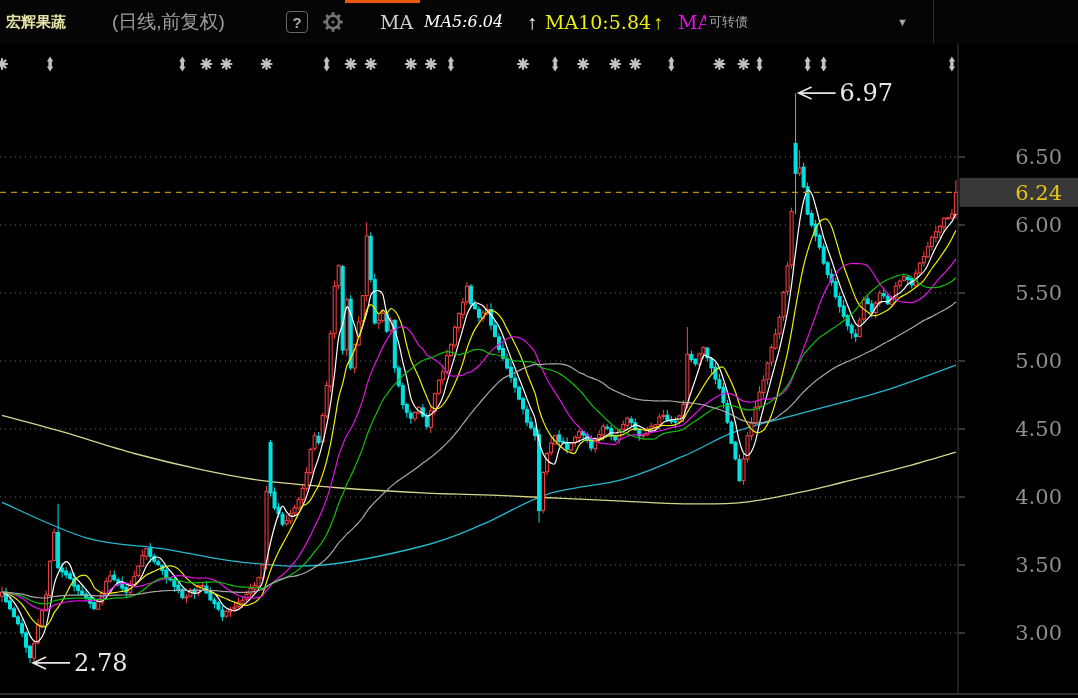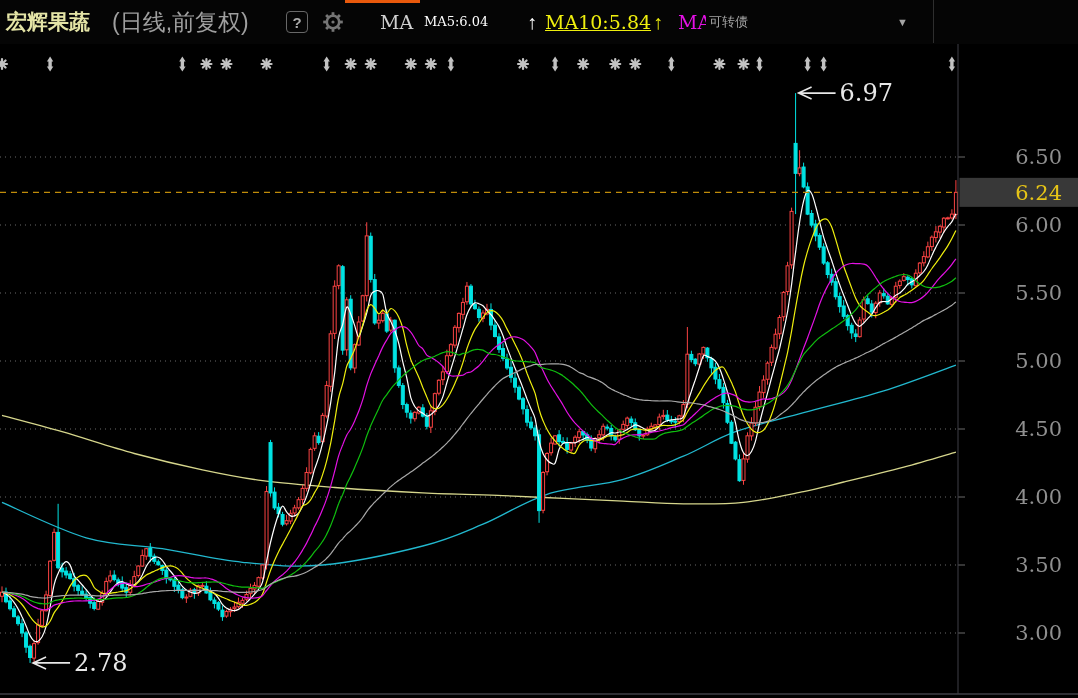--- a/index.html
+++ b/index.html
@@ -2,30 +2,30 @@
 <html><head>
 <meta charset="utf-8">
 <style>
   html,body{margin:0;padding:0;background:#000;}
   .app{position:relative;width:1078px;height:698px;background:#000;overflow:hidden;
        font-family:"Liberation Sans",sans-serif;}
   .header{position:absolute;left:0;top:0;width:1078px;height:44px;background:#050505;
           border-bottom:1px solid #2b2b2b;}
   .header .item{position:absolute;top:0;height:44px;line-height:44px;white-space:nowrap;}
   .accent-bar{position:absolute;top:0;height:3px;background:#e8590c;}
-  .title{left:6px;color:#e4e4a6;font-size:21px;font-weight:bold;}
-  .subtitle{left:112px;color:#9f9f9f;font-size:23px;}
+  .title{left:6px;color:#e4e4a6;font-size:15px;font-weight:bold;}
+  .subtitle{left:112px;color:#9f9f9f;font-size:19px;}
   .help-btn{left:286px;top:11px;width:22px;height:22px;line-height:22px;border:1px solid #686868;
             border-radius:4px;color:#ababab;font-size:15px;font-weight:bold;text-align:center;
             background:transparent;padding:0;cursor:pointer;position:absolute;}
   .gear{left:322px;top:11px;position:absolute;width:22px;height:22px;cursor:pointer;}
   .ma-prefix{left:380px;color:#cfcfcf;font-size:19px;font-family:"DejaVu Serif",serif;}
-  .ma5{left:424px;color:#ffffff;font-size:13px;font-family:"DejaVu Serif",serif;}
+  .ma5{left:424px;color:#ffffff;font-size:16px;font-family:"DejaVu Serif",serif;font-style:italic;}
   .arr-w{left:527px;color:#ffffff;font-size:20px;}
-  .ma10{left:545px;color:#efef0e;font-size:19px;font-family:"DejaVu Serif",serif;text-decoration:underline;}
+  .ma10{left:545px;color:#efef0e;font-size:19px;font-family:"DejaVu Serif",serif;}
   .arr-y{left:653px;color:#efef0e;font-size:20px;}
   .ma20{left:678px;color:#e411e4;font-size:19px;font-family:"DejaVu Serif",serif;}
   .cb{left:706px;color:#a5a5a5;font-size:13px;background:#050505;padding:0 3px;cursor:pointer;}
   .setma{left:800px;color:#a5a5a5;font-size:19px;cursor:pointer;}
   .dd{left:897px;color:#a5a5a5;font-size:11px;cursor:pointer;}
   .hsep{position:absolute;left:933px;top:0;width:1px;height:43px;background:#2e2e2e;}
   .chart-area{position:absolute;left:0;top:44px;}
 </style>
 </head>
 <body>

